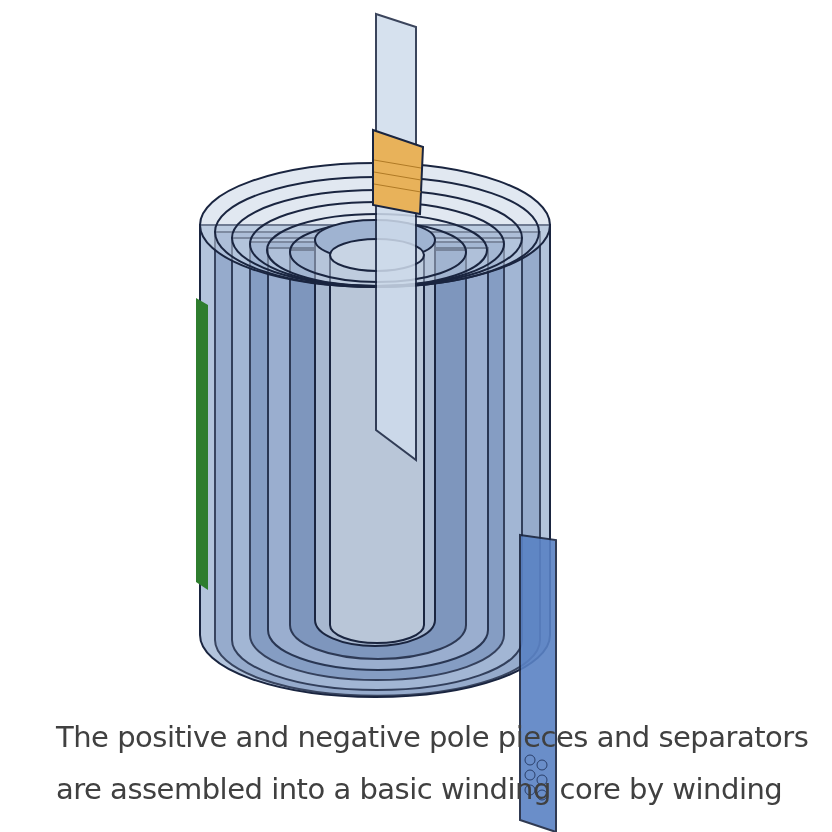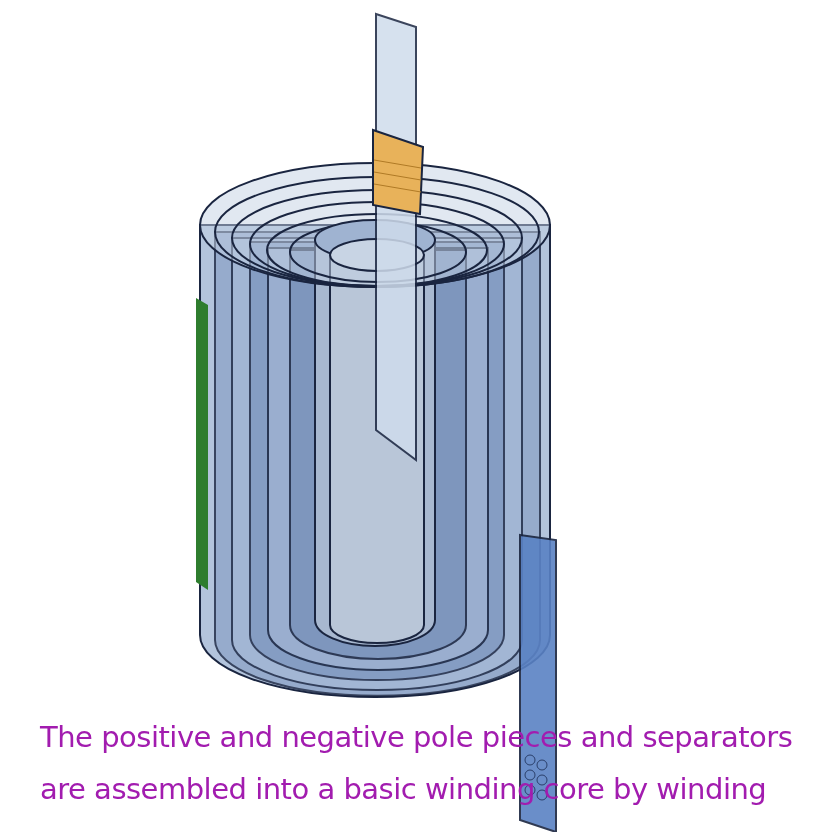--- a/index.html
+++ b/index.html
@@ -1,18 +1,18 @@
 <!DOCTYPE html>
 <html><head>
 <meta charset="utf-8">
 <style>
   html, body { margin:0; padding:0; background:#ffffff; }
   body { width:832px; height:832px; position:relative; overflow:hidden; font-family:"DejaVu Sans", sans-serif; }
   svg { position:absolute; left:0; top:0; }
-  .caption { position:absolute; left:40px; font-size:29px; color:#a21caf; letter-spacing:-0.5px; white-space:nowrap; z-index:2; }
+  .caption { position:absolute; left:56px; font-size:29px; color:#404040; letter-spacing:-0.5px; white-space:nowrap; z-index:2; }
   .cap1 { top:720px; }
   .cap2 { top:772px;text-align:right; }
 </style>
 </head>
 <body>
 
 <svg width="832" height="832" viewBox="0 0 832 832">
 
   <g stroke="#1a2540" stroke-width="2">
     <path d="M200 225 L200 635 A175 62 0 0 0 550 635 L550 225 Z" fill="#b3c4dc"></path>

